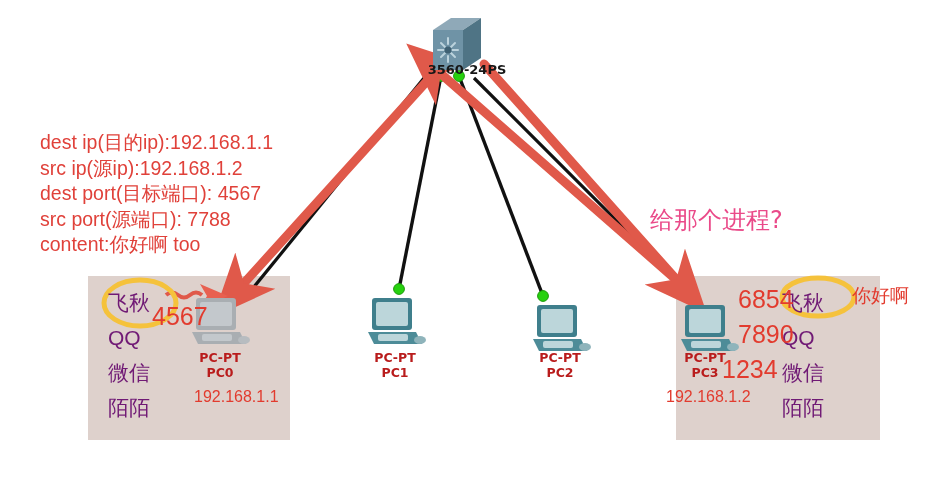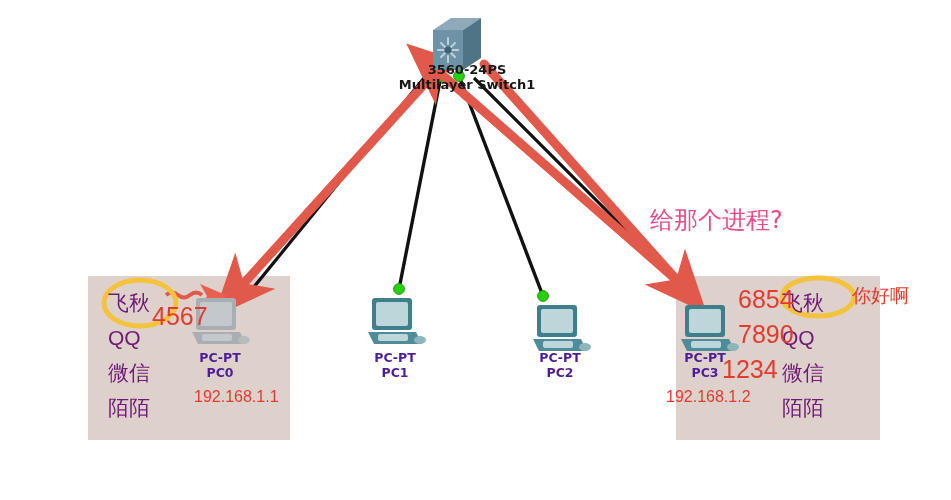--- a/index.html
+++ b/index.html
@@ -84,21 +84,21 @@
     font-family: "DejaVu Sans", sans-serif;
     font-size: 19px;
     white-space: nowrap;
   }
 
   
   .device-label {
     font-family: "DejaVu Sans", "Liberation Sans", sans-serif;
     font-size: 12.5px;
     font-weight: bold;
-    color: #4c1d95;
+    color: #b91c1c;
     text-align: center;
     line-height: 15px;
     white-space: nowrap;
   }
   #sw-label  { left: 372px; top: 62px; width: 190px; color:#171717; font-size: 13px; }
   #pc0-label { left: 170px; top: 350px; width: 100px; }
   #pc1-label { left: 345px; top: 350px; width: 100px; }
   #pc2-label { left: 510px; top: 350px; width: 100px; }
   #pc3-label { left: 655px; top: 350px; width: 100px; }
 
@@ -175,21 +175,20 @@
         <line x1="16" y1="25" x2="20" y2="29"></line>
         <line x1="26" y1="35" x2="30" y2="39"></line>
         <line x1="30" y1="25" x2="26" y2="29"></line>
         <line x1="20" y1="35" x2="16" y2="39"></line>
       </g>
       <circle cx="23" cy="32" r="3.6" fill="#3f6173"></circle>
     </g>
   </svg>
   <div class="abs device-label" id="sw-label">
     <div>3560-24PS</div>
-    <div>Multilayer Switch1</div>
   </div>
 
   <svg class="layer">
     <g transform="translate(192,296)">
       <rect x="4" y="2" width="40" height="32" rx="3" fill="#a9aeb2"></rect>
       <rect x="8" y="6" width="32" height="24" rx="2" fill="#c3c8cc"></rect>
       <polygon points="0,36 48,36 54,48 6,48" fill="#a9aeb2"></polygon>
       <rect x="10" y="38" width="30" height="7" rx="2" fill="#c3c8cc"></rect>
       <ellipse cx="52" cy="44" rx="6" ry="4" fill="#b7bcc0"></ellipse>
     </g>
@@ -259,18 +258,25 @@
     <div>飞秋</div>
     <div>QQ</div>
     <div>微信</div>
     <div>陌陌</div>
   </div>
   <div class="abs port-num" id="rp-7788">6854</div>
   <div class="abs port-num" id="rp-7890">7890</div>
   <div class="abs port-num" id="rp-1234">1234</div>
   <div class="abs ip-label" id="right-ip">192.168.1.2</div>
 
+  <div class="abs" id="packet-info">
+    <div>dest ip(目的ip):192.168.1.1</div>
+    <div>src ip(源ip):192.168.1.2</div>
+    <div>dest port(目标端口): 4567</div>
+    <div>src port(源端口): 7788</div>
+    <div>content:你好啊 too</div>
+  </div>
 
   <div class="abs" id="question-text">给那个进程?</div>
 
   <div class="abs" id="greeting-text">你好啊</div>
 
 </div>
 
 </body></html>

